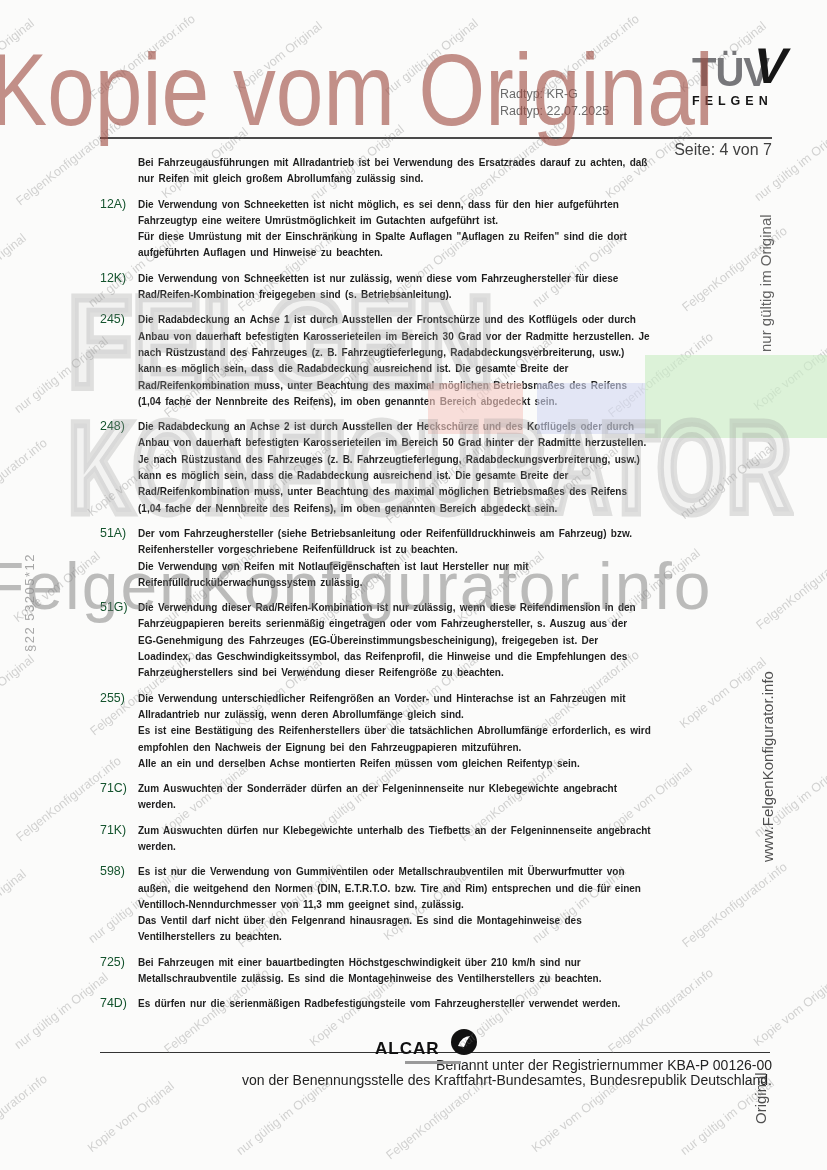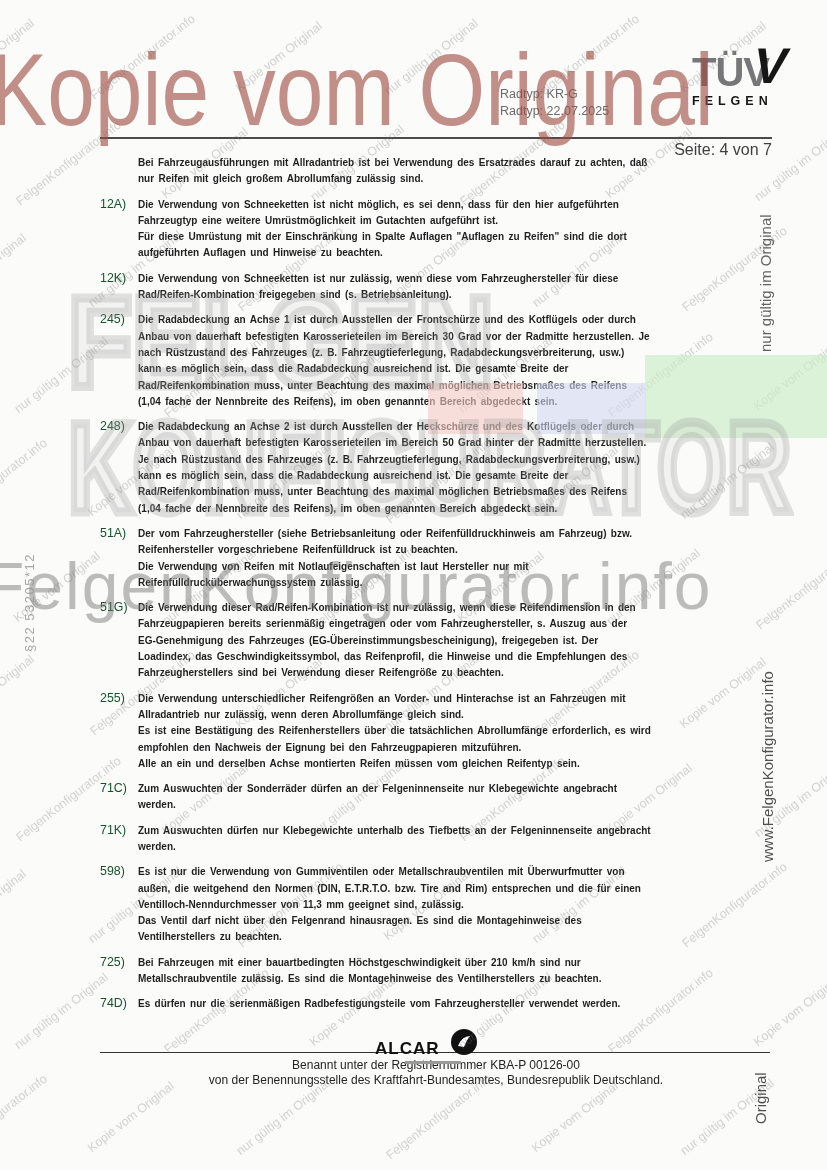--- a/index.html
+++ b/index.html
@@ -27,22 +27,22 @@
     transform:skewX(-12deg);}
   .tuv-sub{font-size:12.5px;font-weight:700;color:#161616;letter-spacing:5px;margin-top:2px;}
   
   .body-col{position:absolute;left:100px;top:155px;width:672px;z-index:1;}
   .reg-item{display:grid;grid-template-columns:38px 1fr;margin-bottom:9px;}
   .reg-num{font-size:12.4px;color:#14532d;}
   .reg-text{font-size:10px;color:#1f1f1f;line-height:16.3px;white-space:pre-line;
     word-spacing:1.6px;font-weight:bold;}
   
   .ftr-rule{position:absolute;left:100px;top:1052px;width:670px;height:1.4px;background:#333;z-index:1;}
-  .ftr-text{position:absolute;left:100px;top:1058px;width:672px;text-align:center;
-    font-size:12px;color:#232323;line-height:15px;z-index:1;}
+  .ftr-text{position:absolute;left:100px;top:1058px;width:672px;text-align:right;
+    font-size:14px;color:#232323;line-height:15px;z-index:1;}
   .alcar{position:absolute;left:375px;top:1039px;z-index:1;}
   .alcar-word{font-size:17px;font-weight:800;color:#101010;letter-spacing:1px;}
   .alcar-badge{position:absolute;left:76px;top:-10px;width:26px;height:26px;}
   .alcar-micro{width:56px;height:3px;background:#9a9a9a;margin:2px 0 0 30px;}
   
   .wm-kopie{position:absolute;left:-10px;top:34px;font-size:102px;font-weight:400;
     color:rgba(158,76,66,0.62);white-space:nowrap;transform:scaleX(0.84);
     transform-origin:0 0;z-index:5;pointer-events:none;line-height:1.1;}
   .wm-outline{position:absolute;font-size:128px;font-weight:700;white-space:nowrap;
     color:rgba(170,170,170,0.10);-webkit-text-stroke:9px rgba(150,150,150,0.28);

